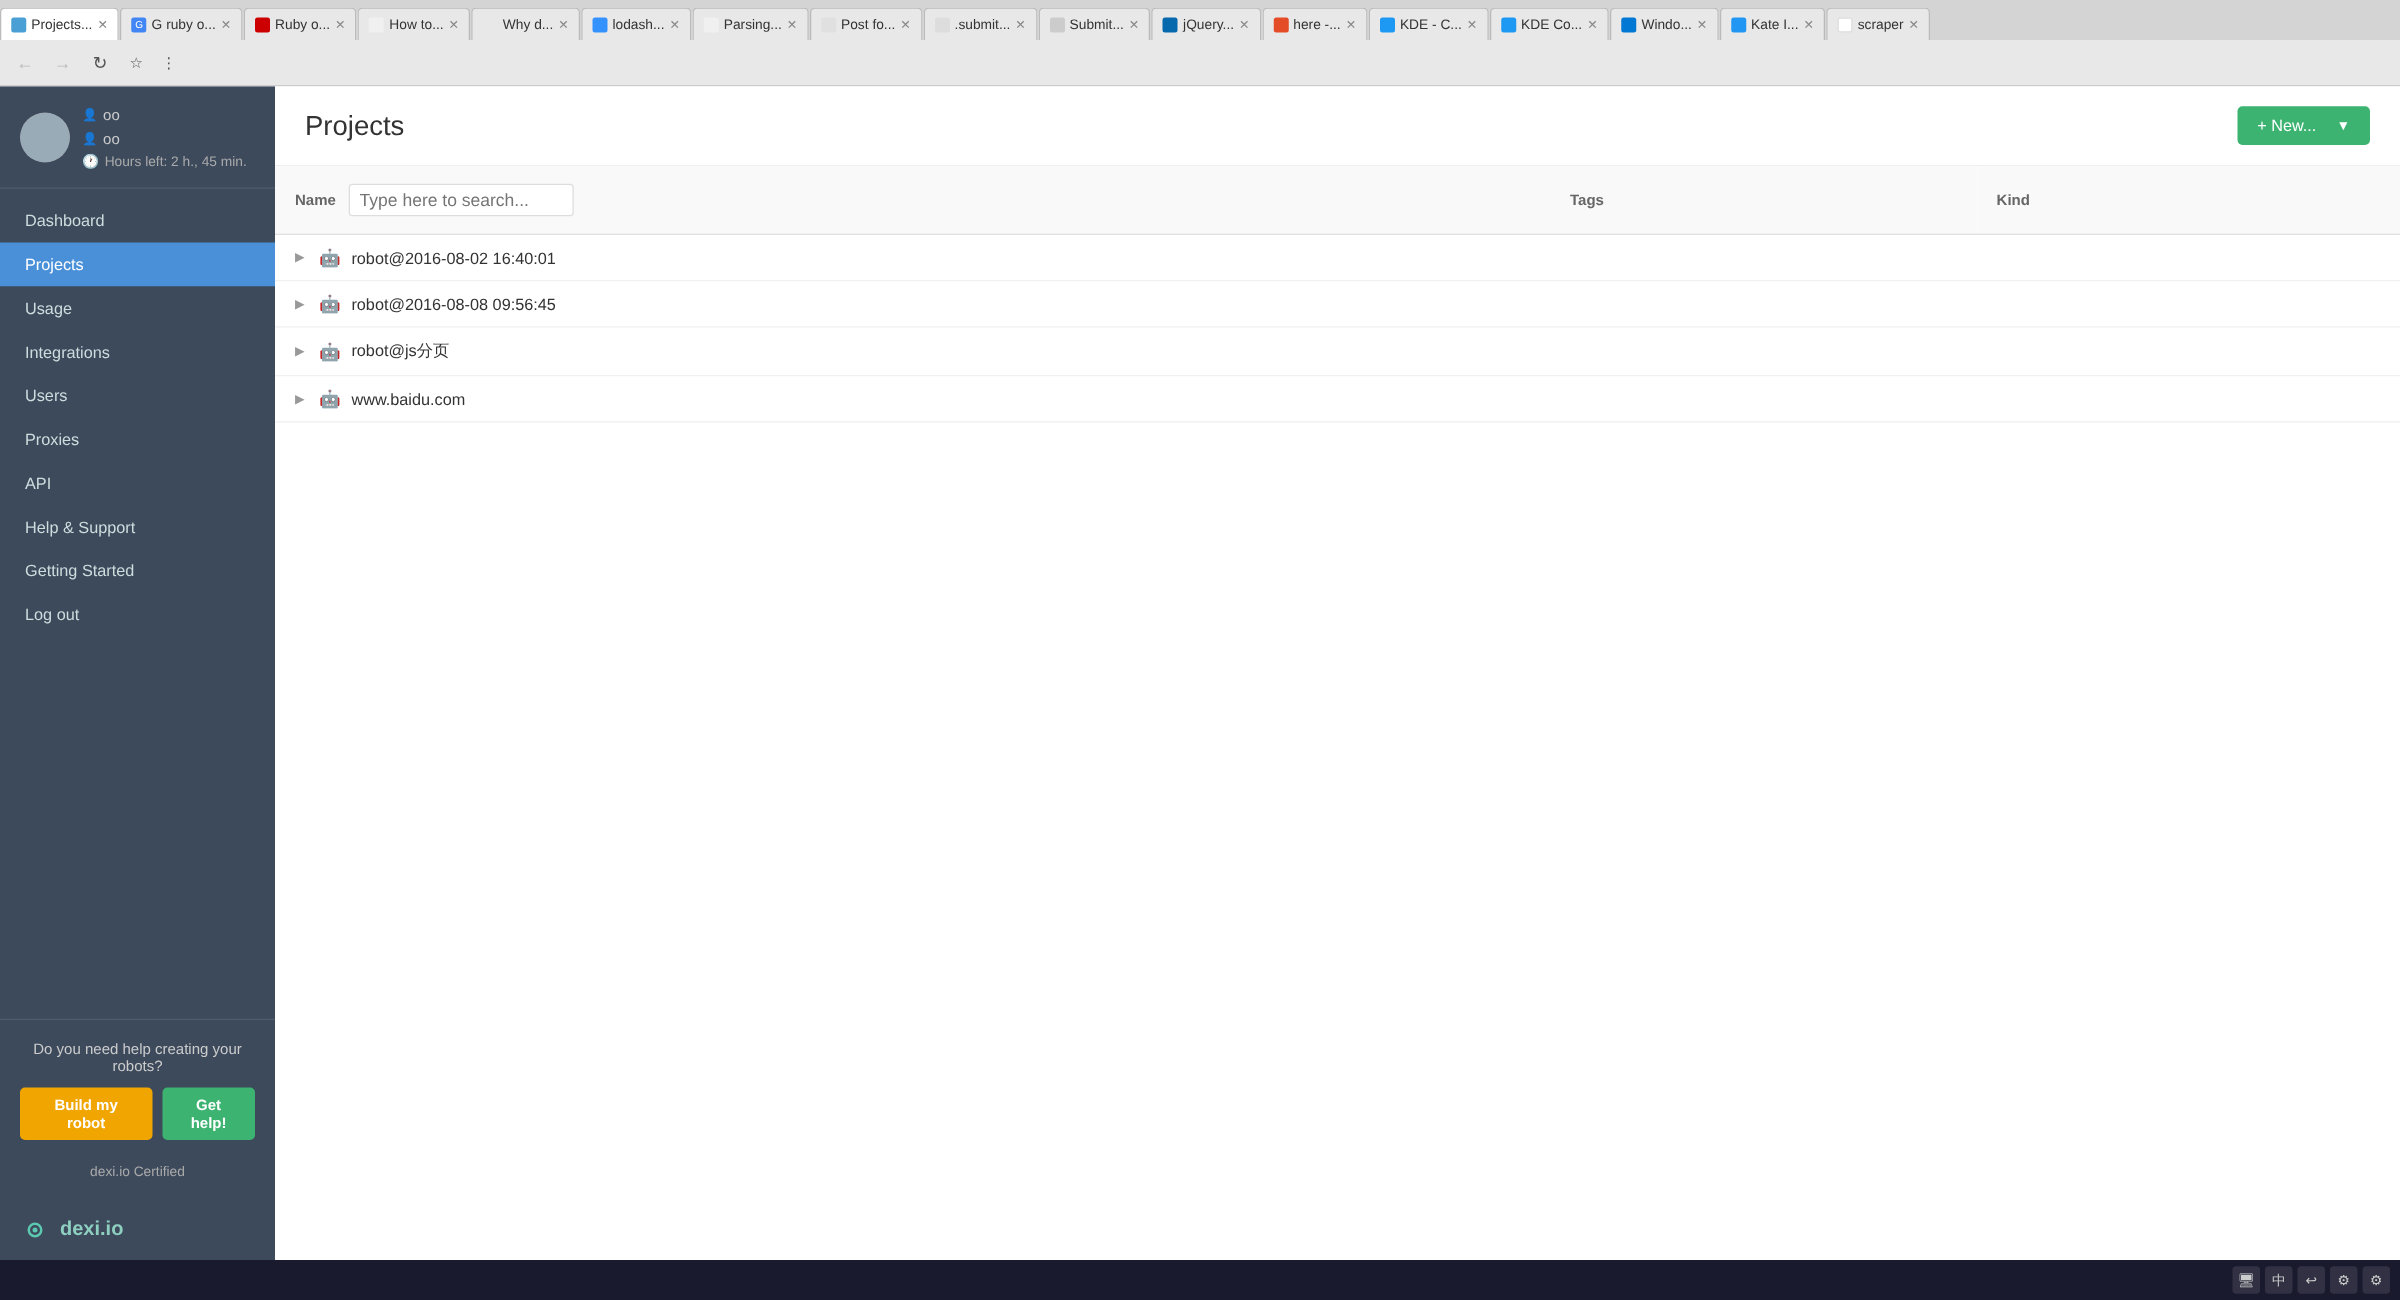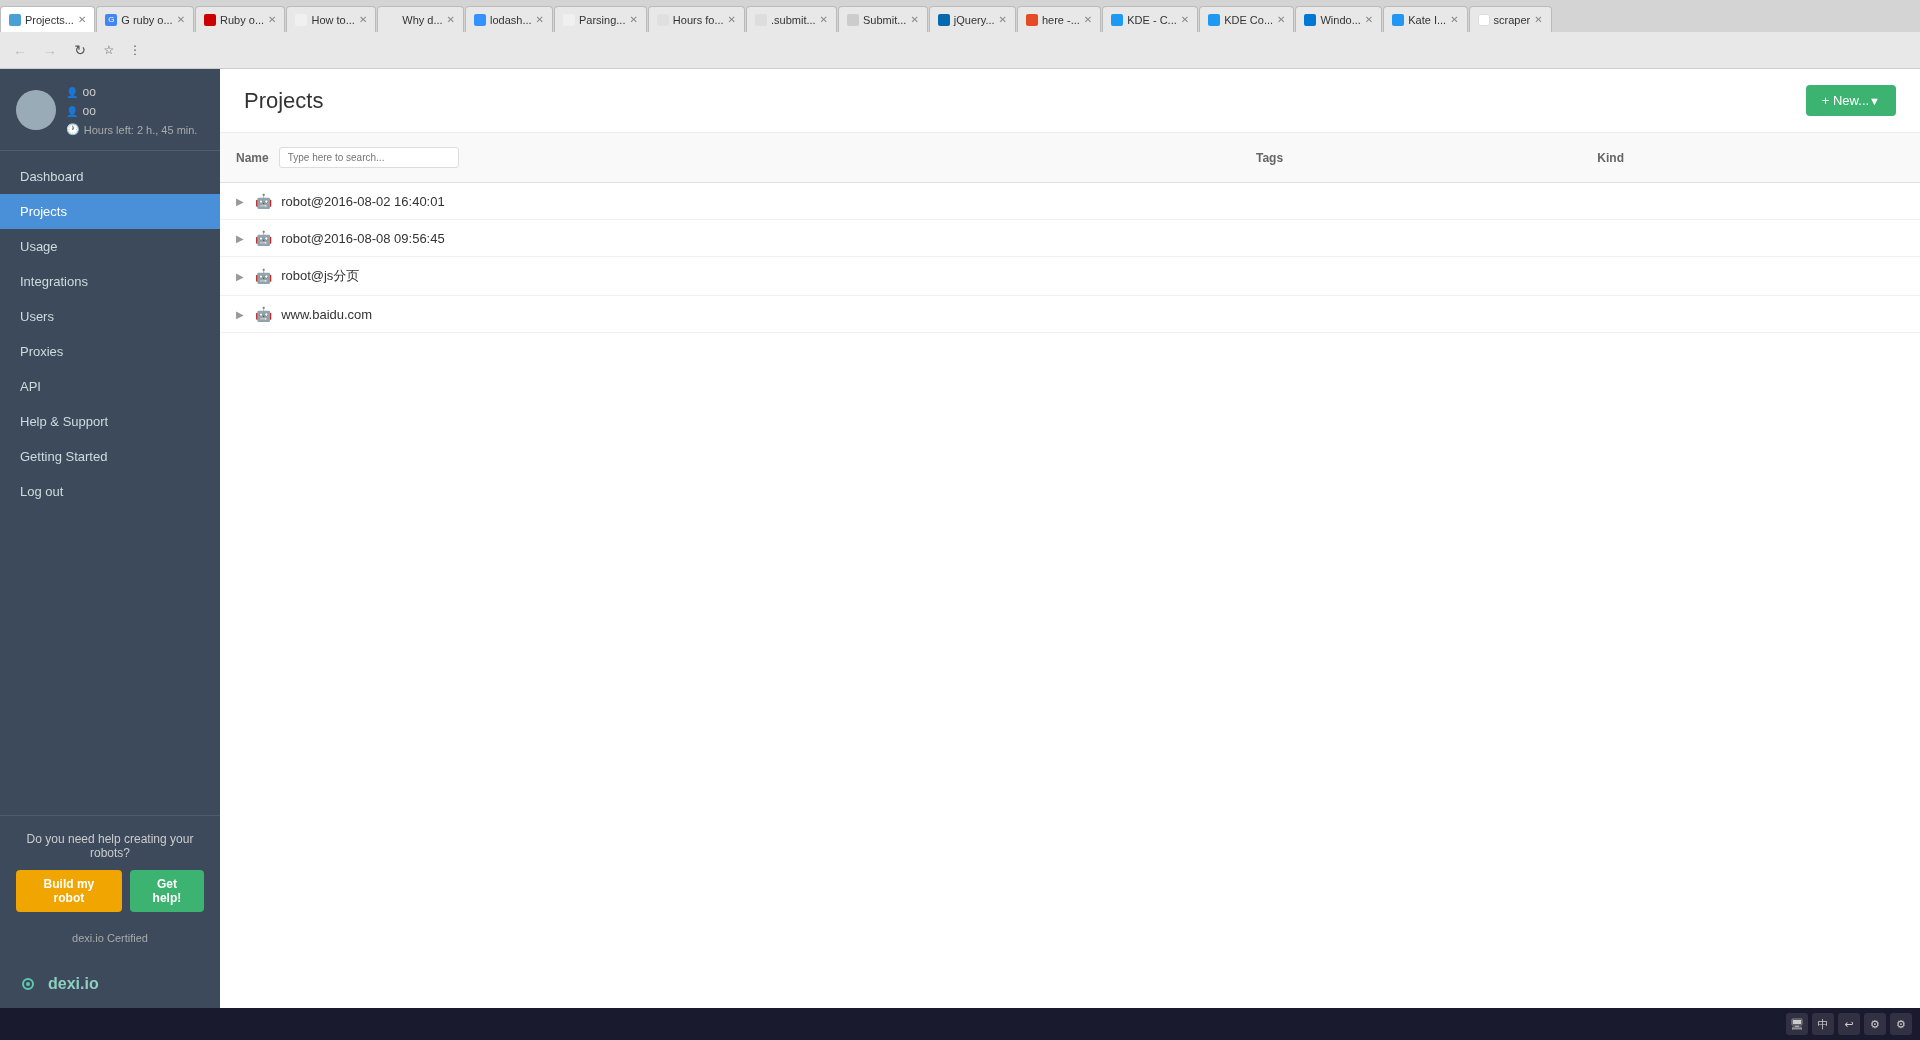--- a/index.html
+++ b/index.html
@@ -66,31 +66,31 @@
     
     .sidebar-logo { padding: 12px 16px; display: flex; align-items: center; gap: 8px; color: #ccc; font-size: 14px; font-weight: 600; }
     .logo-icon { width: 24px; height: 24px; }
 
     
     .main-content { flex: 1; background: #fff; display: flex; flex-direction: column; overflow: hidden; }
 
     
     .top-bar { display: flex; align-items: center; justify-content: space-between; padding: 16px 24px; border-bottom: 1px solid #eee; }
     .page-title { font-size: 22px; color: #333; font-weight: 400; }
-    .btn-new { background: #3cb371; color: #fff; border: none; border-radius: 4px; padding: 8px 16px; font-size: 13px; cursor: pointer; display: flex; align-items: center; gap: 0; font-weight: 500; }
+    .btn-new { background: #3cb371; color: #fff; border: none; border-radius: 4px; padding: 8px 16px; font-size: 13px; cursor: pointer; display: flex; align-items: center; gap: 16px; font-weight: 500; }
     .btn-new-caret { font-size: 11px; }
 
     
     .table-container { flex: 1; overflow: auto; }
     .projects-table { width: 100%; border-collapse: collapse; }
     .table-header { background: #f9f9f9; border-bottom: 1px solid #e8e8e8; }
     .th { padding: 10px 16px; text-align: left; font-size: 12px; color: #666; font-weight: 600; border-bottom: 1px solid #e0e0e0; }
     .th-name { width: 60%; }
     .th-search { padding: 4px 0; }
-    .th-search input { border: 1px solid #ddd; border-radius: 3px; padding: 4px 8px; font-size: 10px; color: #999; outline: none; width: 180px; }
+    .th-search input { border: 1px solid #ddd; border-radius: 3px; padding: 4px 8px; font-size: 14px; color: #999; outline: none; width: 180px; }
     .table-row { border-bottom: 1px solid #f0f0f0; cursor: pointer; }
     .td { padding: 10px 16px; font-size: 13px; color: #444; vertical-align: middle; }
     .row-expand { color: #999; font-size: 10px; margin-right: 4px; cursor: pointer; }
     .project-name { display: flex; align-items: center; gap: 8px; }
     .project-icon { color: #888; font-size: 14px; }
     .project-label { color: #333; }
 
     
     .taskbar { height: 32px; background: #1a1a2e; display: flex; align-items: center; justify-content: flex-end; padding: 0 8px; gap: 4px; }
     .taskbar-item { width: 22px; height: 22px; background: rgba(255,255,255,0.1); border-radius: 3px; display: flex; align-items: center; justify-content: center; color: #ccc; font-size: 11px; cursor: pointer; }
@@ -130,21 +130,21 @@
       <span>lodash...</span>
       <span class="tab-close">✕</span>
     </div>
     <div class="tab">
       <div class="favicon tab-favicon-parsing"></div>
       <span>Parsing...</span>
       <span class="tab-close">✕</span>
     </div>
     <div class="tab">
       <div class="favicon tab-favicon-post"></div>
-      <span>Hours fo...</span>
+      <span>Post fo...</span>
       <span class="tab-close">✕</span>
     </div>
     <div class="tab">
       <div class="favicon tab-favicon-submit"></div>
       <span>.submit...</span>
       <span class="tab-close">✕</span>
     </div>
     <div class="tab">
       <div class="favicon tab-favicon-submit2"></div>
       <span>Submit...</span>

